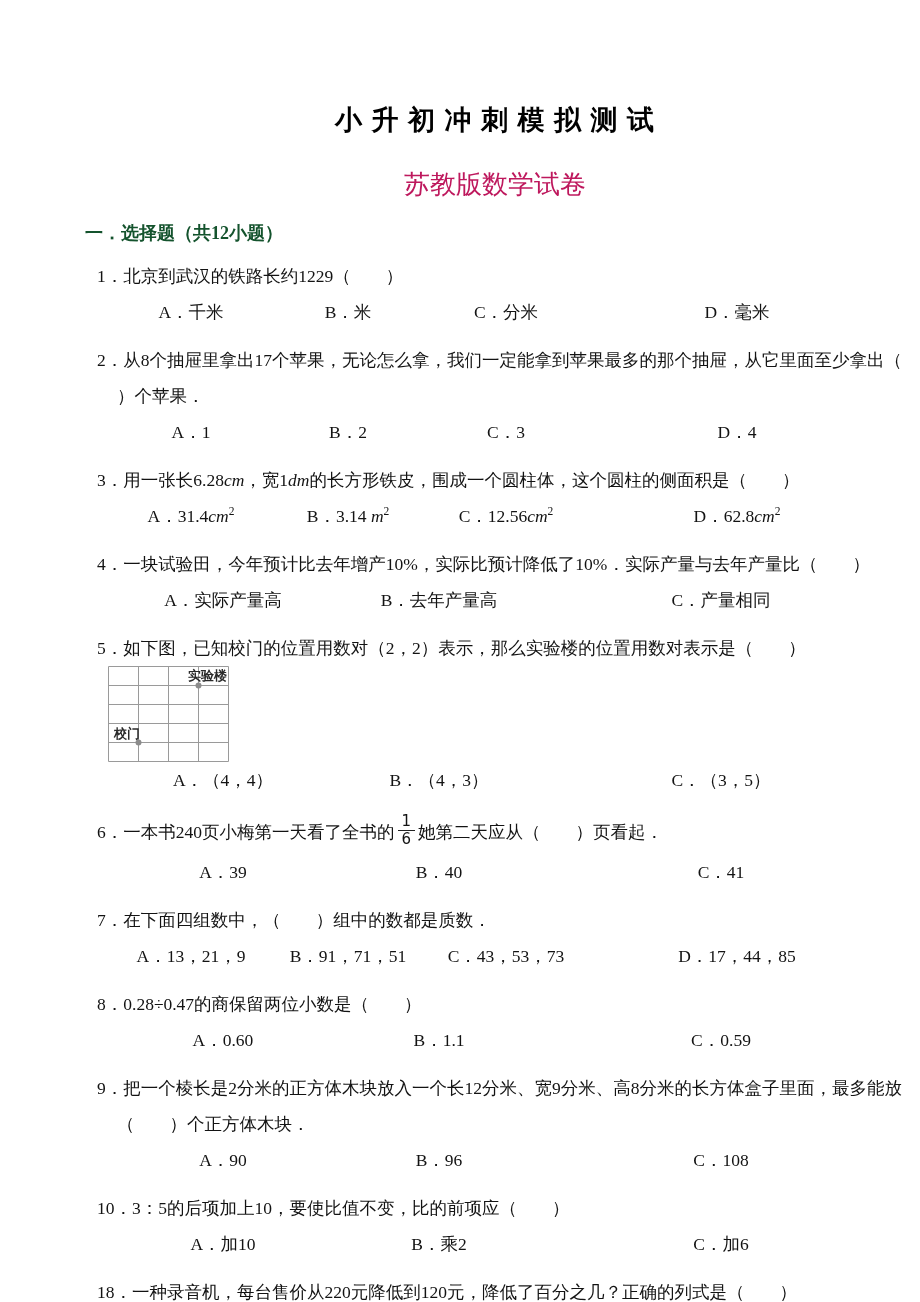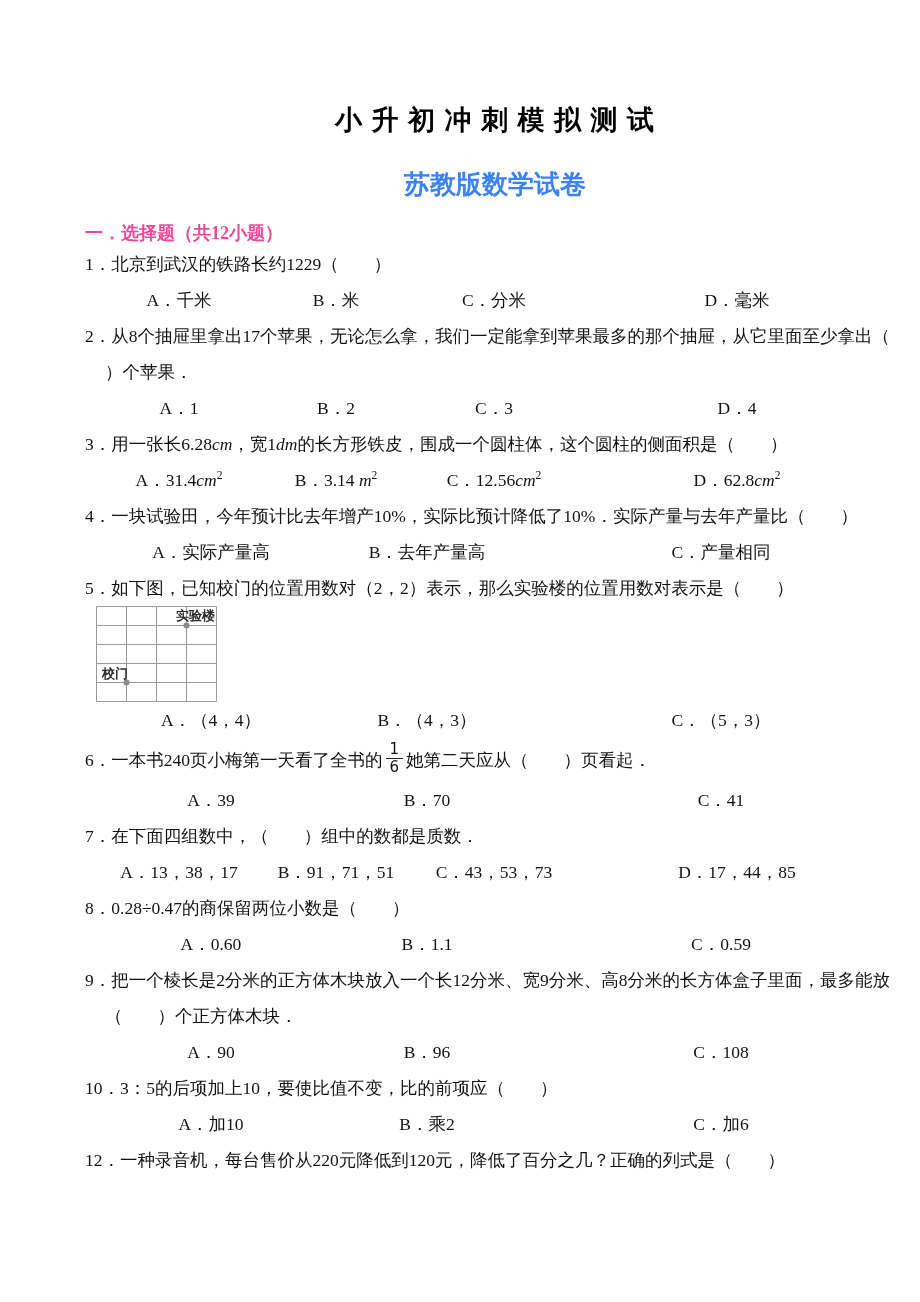--- a/index.html
+++ b/index.html
@@ -3,24 +3,24 @@
 <meta charset="utf-8">
 <style>
   html,body{margin:0;padding:0;background:#ffffff;}
   body{width:920px;height:1302px;overflow:hidden;color:#131313;
        font-family:"Liberation Serif","DejaVu Serif",serif;}
   .page{box-sizing:border-box;width:920px;height:1302px;padding:0 15px 0 85px;}
   .title{margin:0;padding-top:100px;text-align:center;font-size:27px;line-height:40px;
          font-weight:bold;letter-spacing:1px;color:#000;
          font-family:"Liberation Sans","DejaVu Sans",sans-serif;}
   .subtitle{margin:24px 0 0;text-align:center;font-size:26px;line-height:40px;
-            font-weight:bold;color:#3b82f6;
+            font-weight:normal;color:#be185d;
             font-family:"Liberation Sans","DejaVu Sans",sans-serif;}
-  .section-heading{margin-top:16px;font-size:18px;line-height:26px;font-weight:bold;color:#ec4899;}
-  .question{margin:0;}
+  .section-heading{margin-top:16px;font-size:18px;line-height:26px;font-weight:bold;color:#14532d;}
+  .question{margin:12px;}
   .qline{font-size:17.5px;line-height:36px;white-space:nowrap;}
   .qline.cont{padding-left:20px;}
   .qline.tall{line-height:44px;}
   .opts{display:grid;font-size:17.5px;line-height:36px;padding-left:20px;text-align:center;}
   .opts.cols4{grid-template-columns:148px 166px 150px auto;}
   .opts.cols3{grid-template-columns:212px 220px auto;}
   .it{font-style:italic;}
   sup.sup{font-size:11.5px;line-height:0;}
   .frac{display:inline-block;vertical-align:-6px;text-align:center;font-size:15px;
         line-height:1.15;margin:0 3px;font-family:"DejaVu Sans",sans-serif;}
@@ -90,35 +90,35 @@
             <line x1="0.5" y1="95.5" x2="120.5" y2="95.5" stroke="#9a9a9a" stroke-width="1"></line>
             <text x="119" y="14" text-anchor="end" font-size="13" font-weight="bold" fill="#2a2a2a" font-family="&quot;Liberation Sans&quot;,&quot;DejaVu Sans&quot;,sans-serif">实验楼</text>
             <text x="6" y="72" text-anchor="start" font-size="13" font-weight="bold" fill="#2a2a2a" font-family="&quot;Liberation Sans&quot;,&quot;DejaVu Sans&quot;,sans-serif">校门</text>
             <circle cx="90.5" cy="19.5" r="3" fill="#8c8c8c"></circle>
             <circle cx="30.5" cy="76.5" r="3" fill="#8c8c8c"></circle>
           </svg>
         </div>
         <div class="opts cols3">
           <div class="opt"><span>A．（4，4）</span></div>
           <div class="opt"><span>B．（4，3）</span></div>
-          <div class="opt"><span>C．（5，3）</span></div>
+          <div class="opt"><span>C．（3，5）</span></div>
         </div>
       </div>
       <div class="question">
         <div class="qline tall"><span class="qnum">6．</span><span>一本书240页小梅第一天看了全书的</span><span class="frac"><span class="fnum">1</span><span class="fden">6</span></span><span>她第二天应从（　　）页看起．</span></div>
         <div class="opts cols3">
           <div class="opt"><span>A．39</span></div>
-          <div class="opt"><span>B．70</span></div>
+          <div class="opt"><span>B．40</span></div>
           <div class="opt"><span>C．41</span></div>
         </div>
       </div>
       <div class="question">
         <div class="qline"><span class="qnum">7．</span><span>在下面四组数中，（　　）组中的数都是质数．</span></div>
         <div class="opts cols4">
-          <div class="opt"><span>A．13，38，17</span></div>
+          <div class="opt"><span>A．13，21，9</span></div>
           <div class="opt"><span>B．91，71，51</span></div>
           <div class="opt"><span>C．43，53，73</span></div>
           <div class="opt"><span>D．17，44，85</span></div>
         </div>
       </div>
       <div class="question">
         <div class="qline"><span class="qnum">8．</span><span>0.28÷0.47的商保留两位小数是（　　）</span></div>
         <div class="opts cols3">
           <div class="opt"><span>A．0.60</span></div>
           <div class="opt"><span>B．1.1</span></div>
@@ -136,16 +136,16 @@
       </div>
       <div class="question">
         <div class="qline"><span class="qnum">10．</span><span>3：5的后项加上10，要使比值不变，比的前项应（　　）</span></div>
         <div class="opts cols3">
           <div class="opt"><span>A．加10</span></div>
           <div class="opt"><span>B．乘2</span></div>
           <div class="opt"><span>C．加6</span></div>
         </div>
       </div>
       <div class="question">
-        <div class="qline"><span class="qnum">12．</span><span>一种录音机，每台售价从220元降低到120元，降低了百分之几？正确的列式是（　　）</span></div>
+        <div class="qline"><span class="qnum">18．</span><span>一种录音机，每台售价从220元降低到120元，降低了百分之几？正确的列式是（　　）</span></div>
       </div>
     </div>
 </div>
 
 </body></html>

